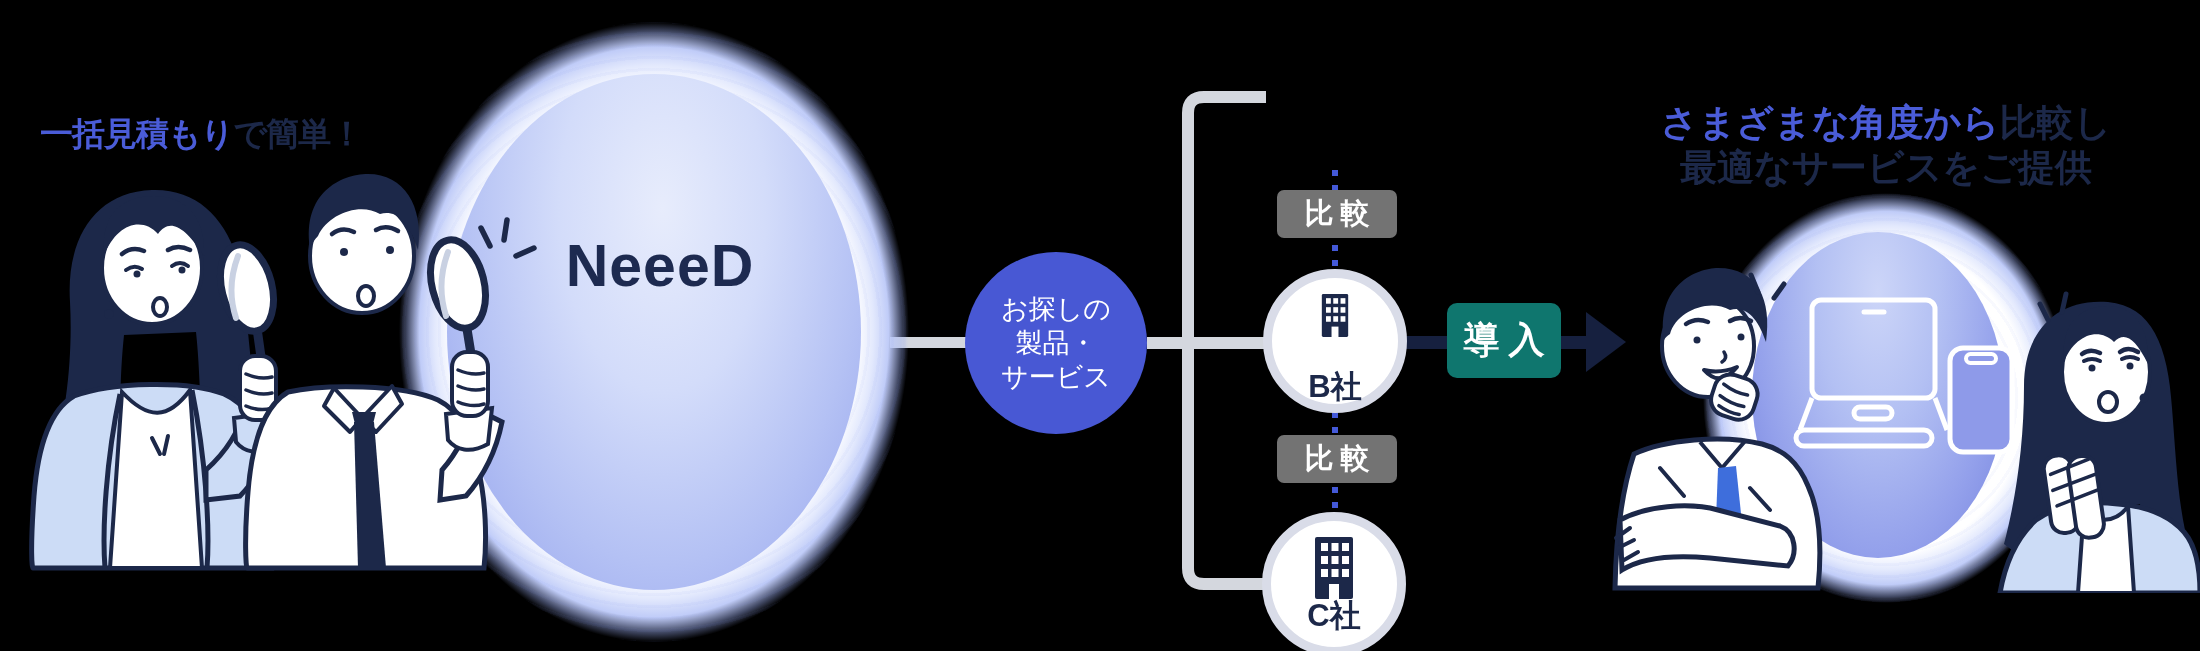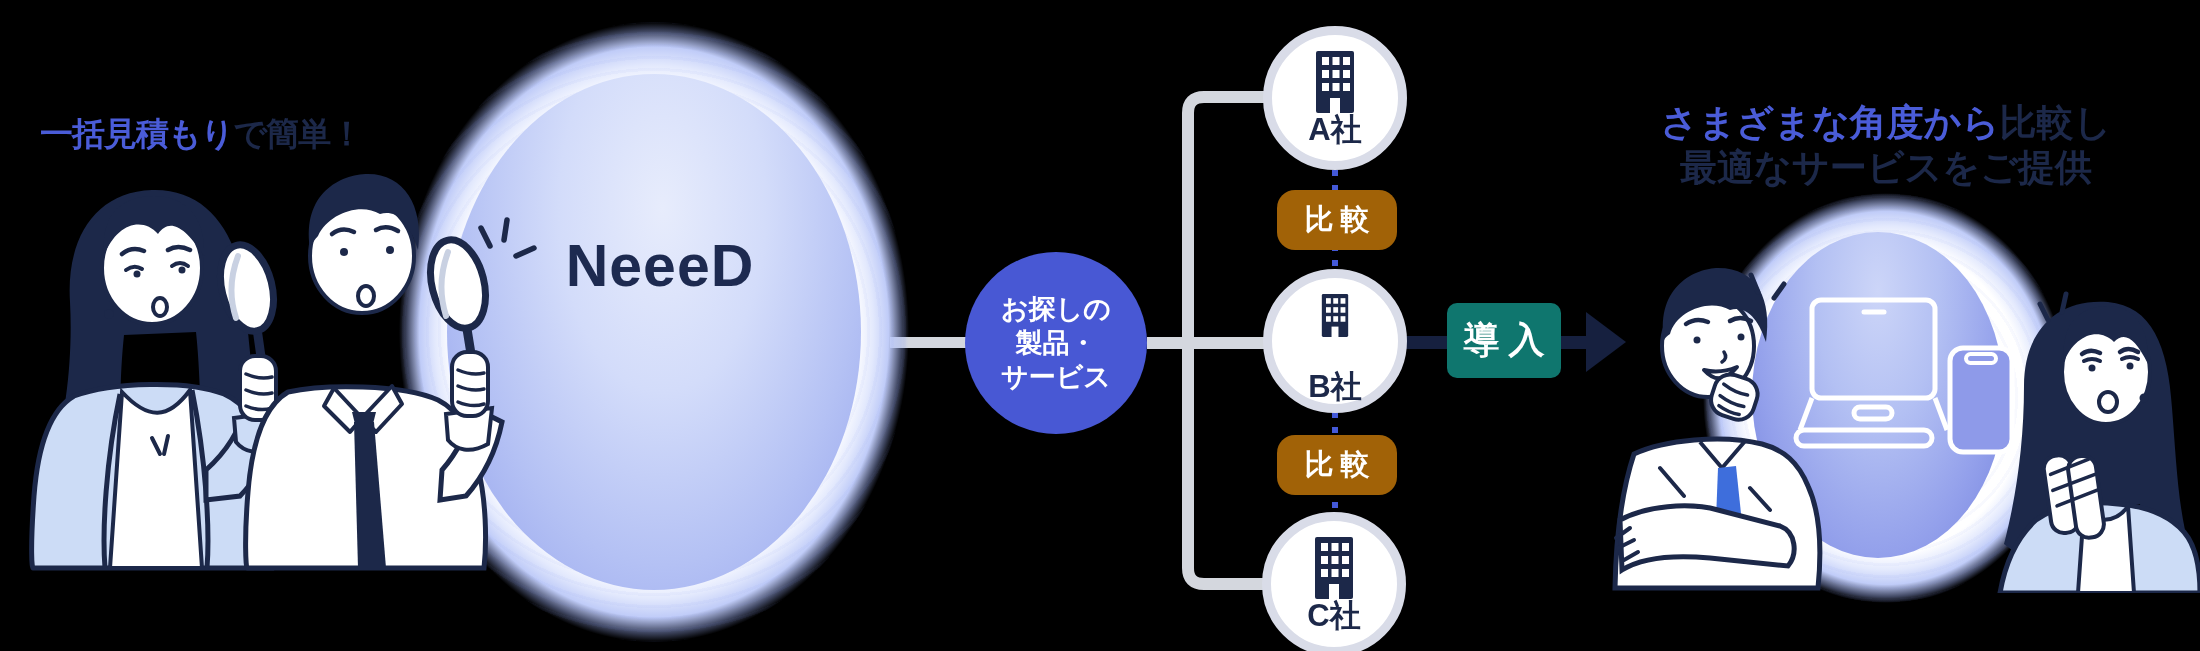--- a/index.html
+++ b/index.html
@@ -28,33 +28,33 @@
          letter-spacing:1px;color:#1d2a50;z-index:3;}
 
   
   .conn-left{left:890px;top:337px;width:78px;height:11px;background:#d4d7de;z-index:0;}
   .bracket{left:1140px;top:85px;z-index:0;}
   .dotted{left:1322px;top:160px;z-index:0;}
 
   
   .bubble{left:965px;top:252px;width:182px;height:182px;border-radius:50%;background:#4858d4;
     display:flex;flex-direction:column;align-items:center;justify-content:center;z-index:3;}
-  .bubble span{color:#fff;font-size:27px;font-weight:700;line-height:34px;text-align:center;display:block;}
+  .bubble span{color:#fff;font-size:27px;font-weight:400;line-height:34px;text-align:center;display:block;}
 
   
   .node{width:144px;height:144px;border-radius:50%;border:9px solid #d9dce8;background:#fff;
         box-sizing:border-box;display:flex;flex-direction:column;align-items:center;z-index:3;}
   .node-a{left:1263px;top:26px;}
   .node-b{left:1263px;top:269px;gap:33px;}
   .node-c{left:1262px;top:512px;}
   .node .label{font-size:31px;font-weight:800;color:#1c2849;margin-top:0px;line-height:34px;}
   .node svg{margin-top:16px;}
 
   
-  .badge-compare{width:120px;height:60px;border-radius:18px;background:#a16207;color:#fff;
+  .badge-compare{width:120px;height:48px;border-radius:7px;background:#737373;color:#fff;
     font-size:29px;font-weight:800;letter-spacing:7px;text-indent:7px;
     display:flex;align-items:center;justify-content:center;z-index:4;}
   .bc-1{left:1277px;top:190px;}
   .bc-2{left:1277px;top:435px;}
   .arrow-line{left:1405px;top:336px;width:184px;height:13px;background:#16203f;z-index:2;}
   .arrow-head{left:1586px;top:312px;width:0;height:0;border-top:30px solid transparent;
     border-bottom:30px solid transparent;border-left:40px solid #16203f;z-index:2;}
   .badge-adopt{left:1447px;top:303px;width:114px;height:75px;border-radius:10px;background:#0f766e;
     color:#fff;font-size:36px;font-weight:800;letter-spacing:9px;text-indent:9px;
     display:flex;align-items:center;justify-content:center;z-index:4;}
@@ -94,38 +94,20 @@
     <line x1="13" y1="10" x2="13" y2="112" stroke="#4459d8" stroke-width="6" stroke-dasharray="6 9"></line>
     <line x1="13" y1="252" x2="13" y2="352" stroke="#4459d8" stroke-width="6" stroke-dasharray="6 9"></line>
   </svg>
 
   <div class="abs bubble">
     <span>お探しの</span>
     <span>製品・</span>
     <span>サービス</span>
   </div>
 
-  <div class="abs node node-a">
-    <svg width="46" height="62" viewBox="0 0 46 62">
-      <rect x="4" y="0" width="38" height="62" rx="2" fill="#1c2849"></rect>
-      <g fill="#ffffff">
-        <rect x="10" y="6" width="7" height="8"></rect>
-          <rect x="20.5" y="6" width="7" height="8"></rect>
-          <rect x="31" y="6" width="7" height="8"></rect>
-        <rect x="10" y="19" width="7" height="8"></rect>
-          <rect x="20.5" y="19" width="7" height="8"></rect>
-          <rect x="31" y="19" width="7" height="8"></rect>
-        <rect x="10" y="32" width="7" height="8"></rect>
-          <rect x="20.5" y="32" width="7" height="8"></rect>
-          <rect x="31" y="32" width="7" height="8"></rect>
-        <rect x="18" y="47" width="10" height="15"></rect>
-      </g>
-    </svg>
-    <div class="label">A社</div>
-  </div>
   <div class="abs node node-b">
     <svg width="46" height="62" viewBox="0 0 46 62">
       <rect x="4" y="0" width="38" height="62" rx="2" fill="#1c2849"></rect>
       <g fill="#ffffff">
         <rect x="10" y="6" width="7" height="8"></rect>
           <rect x="20.5" y="6" width="7" height="8"></rect>
           <rect x="31" y="6" width="7" height="8"></rect>
         <rect x="10" y="19" width="7" height="8"></rect>
           <rect x="20.5" y="19" width="7" height="8"></rect>
           <rect x="31" y="19" width="7" height="8"></rect>

